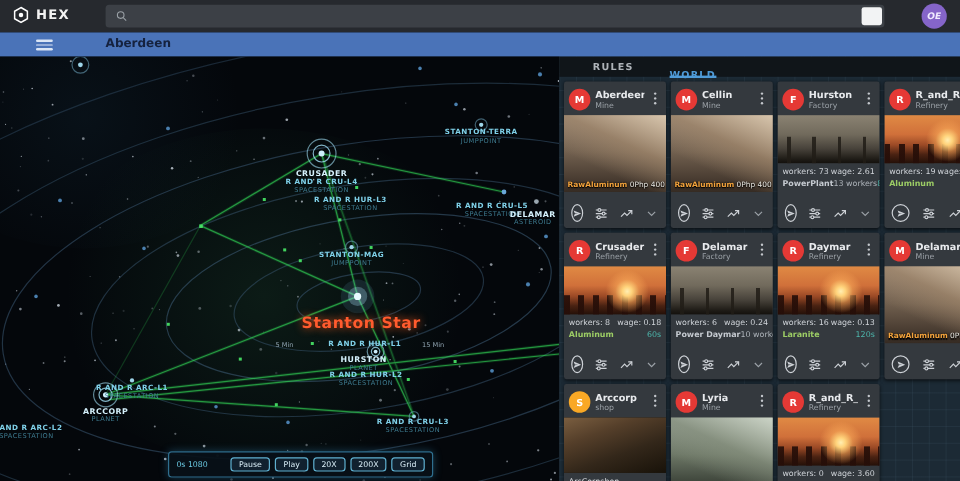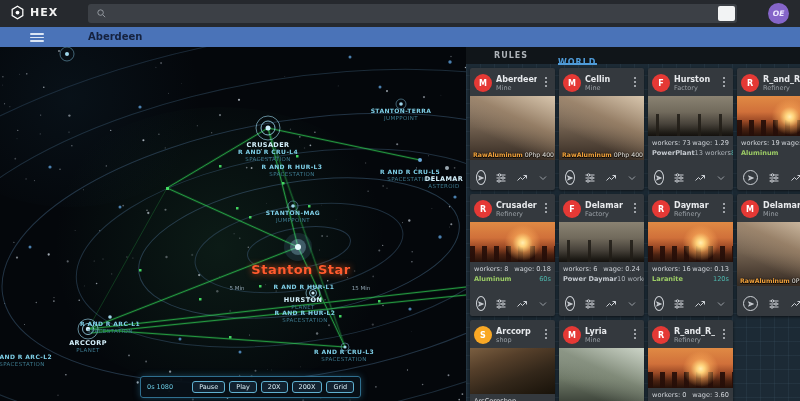--- a/index.html
+++ b/index.html
@@ -542,21 +542,21 @@
           <div class="av" style="background: rgb(229, 57, 53);">F</div>
           <div class="titles">
             <div class="c-title">Hurston</div>
             <div class="c-sub">Factory</div>
           </div>
           <div class="kebab"></div>
         </div>
         <div class="cimg img-h-short bg-factory"></div>
         <div class="srow">
           <span>workers: 73</span>
-          <span>wage: 1.29</span>
+          <span>wage: 2.61</span>
         </div>
         <div class="srow">
           <span class="res" style="color: rgb(197, 202, 208);">PowerPlant</span>
           <span class="mid">13 workers</span>
           <span class="time">80s</span>
         </div>
         <div class="cfoot">
           <div class="icn icn-circle">
             <svg viewBox="0 0 24 24" fill="#cdd1d6">
               <path d="M3 20l19-8L3 4l3 7 9 1-9 1z"></path>

